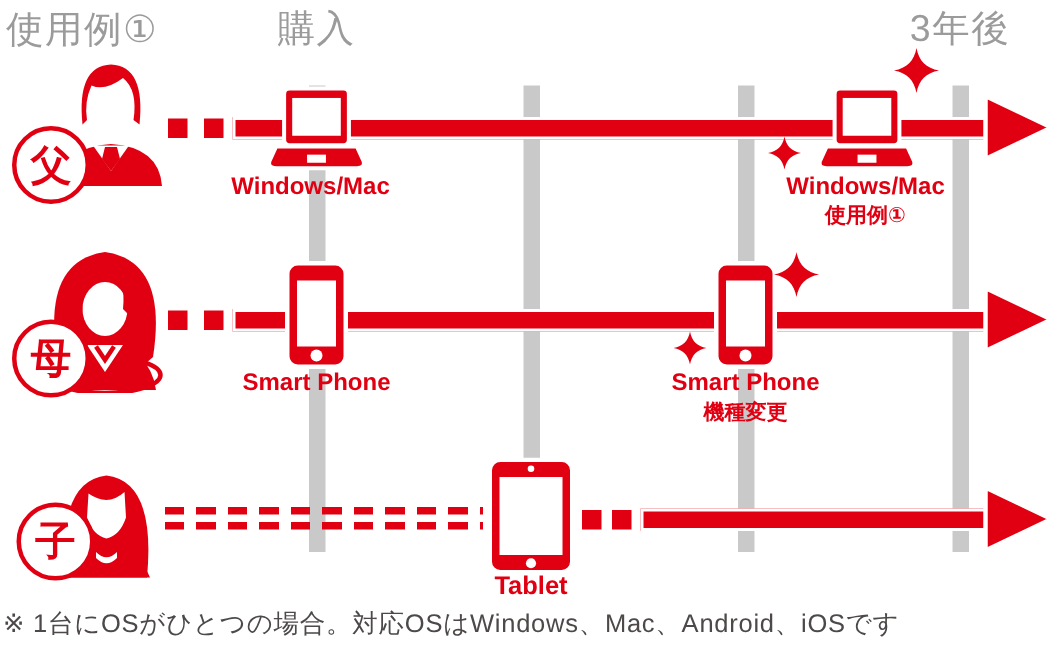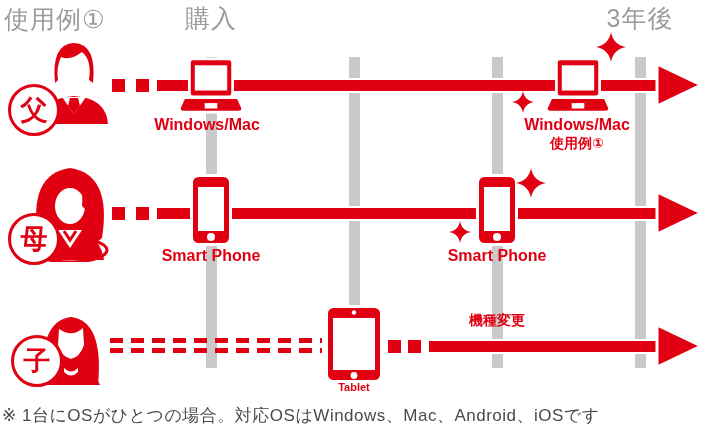--- a/index.html
+++ b/index.html
@@ -18,21 +18,21 @@
   .col-hdr{top:2px;transform:translateX(-50%);}
   .vbar{width:11px;top:57px;height:311px;background:var(--grid);z-index:0;}
   .rbar{background:var(--red);border:2px solid #fff;z-index:1;}
   .sq{width:13px;height:13px;background:var(--red);z-index:1;}
   .dash-line{height:5px;z-index:1;
     background:repeating-linear-gradient(90deg,var(--red) 0 13px,transparent 13px 21px);}
   .dev{z-index:2;}
   .dev-label{color:var(--red);font-weight:bold;font-size:16px;transform:translateX(-50%);
     white-space:nowrap;z-index:2;}
   .sub-label{font-size:14px;}
-  .tablet-label{font-size:11px;}
+  .tablet-label{font-size:17px;}
   .badge{width:46px;height:46px;border:3px solid var(--red);border-radius:50%;background:#fff;
     display:flex;align-items:center;justify-content:center;z-index:4;}
   .badge span{color:var(--red);font-size:27px;font-weight:bold;line-height:1;}
   .note{color:var(--note);font-size:17px;letter-spacing:.5px;white-space:nowrap;z-index:2;}
   .avatar{z-index:3;}
   .red-f{fill:var(--red);}
   .white-f{fill:#fff;}
   .red-s{stroke:var(--red);fill:none;}
 </style>
 </head>
@@ -109,21 +109,21 @@
     <rect x="8" y="13" width="26" height="44" class="white-f"></rect>
     <circle cx="21" cy="63" r="4" class="white-f"></circle>
   </svg>
   <svg class="abs dev" style="left:516px;top:168px;" width="30" height="30" viewBox="0 0 24 24">
     <path d="M12 0 C13.2 6.8 17.2 10.8 24 12 C17.2 13.2 13.2 17.2 12 24 C10.8 17.2 6.8 13.2 0 12 C6.8 10.8 10.8 6.8 12 0 Z" class="red-f"></path>
   </svg>
   <svg class="abs dev" style="left:449px;top:221px;" width="22" height="22" viewBox="0 0 24 24">
     <path d="M12 0 C13.2 6.8 17.2 10.8 24 12 C17.2 13.2 13.2 17.2 12 24 C10.8 17.2 6.8 13.2 0 12 C6.8 10.8 10.8 6.8 12 0 Z" class="red-f"></path>
   </svg>
   <div class="abs dev-label" style="left:497px;top:247px;">Smart Phone</div>
-  <div class="abs dev-label sub-label" style="left:497px;top:266px;margin-top:46px;">機種変更</div>
+  <div class="abs dev-label sub-label" style="left:497px;top:266px;">機種変更</div>
 
   <svg class="abs avatar" style="left:18px;top:158px;" width="102" height="104" viewBox="0 0 102 104">
     <path d="M20 80 Q10 16 52 10 Q94 16 84 80 Q74 90 52 90 Q30 90 20 80 Z" class="red-f"></path>
     <ellipse cx="52" cy="48" rx="15" ry="18" class="white-f"></ellipse>
     <path d="M36 52 Q32 18 54 18 Q74 20 68 52 L64 48 Q66 28 56 24 Q42 28 38 36 Q36 42 37 48 Z" class="red-f"></path>
     <ellipse cx="52" cy="92" rx="37" ry="12" class="red-s" stroke-width="3"></ellipse>
     <path d="M18 102 Q22 74 52 72 Q82 74 86 102 Z" class="red-f"></path>
     <path d="M40 72 L52 90 L64 72 Z" class="white-f"></path>
     <path d="M46 73 L52 82 L58 73" class="red-s" stroke-width="3"></path>
   </svg>

